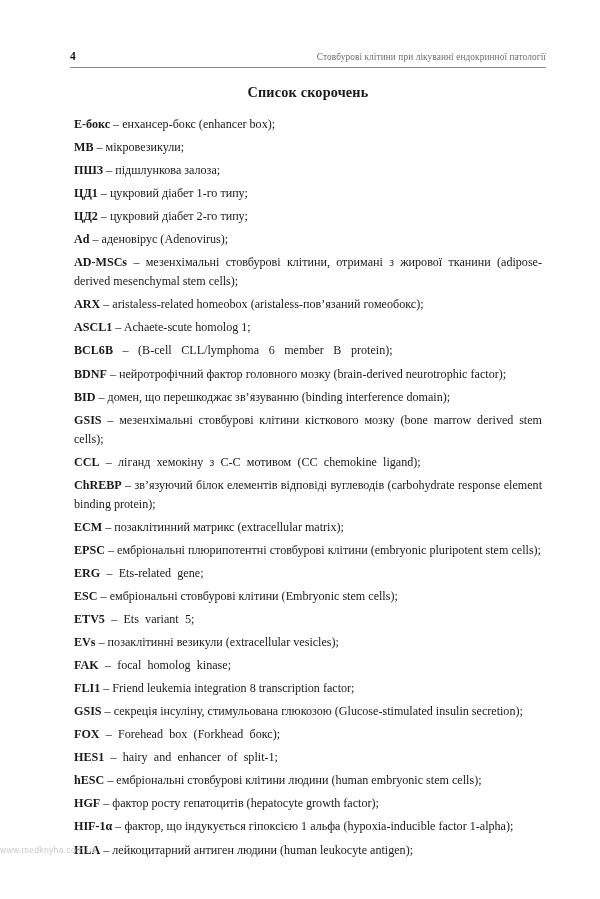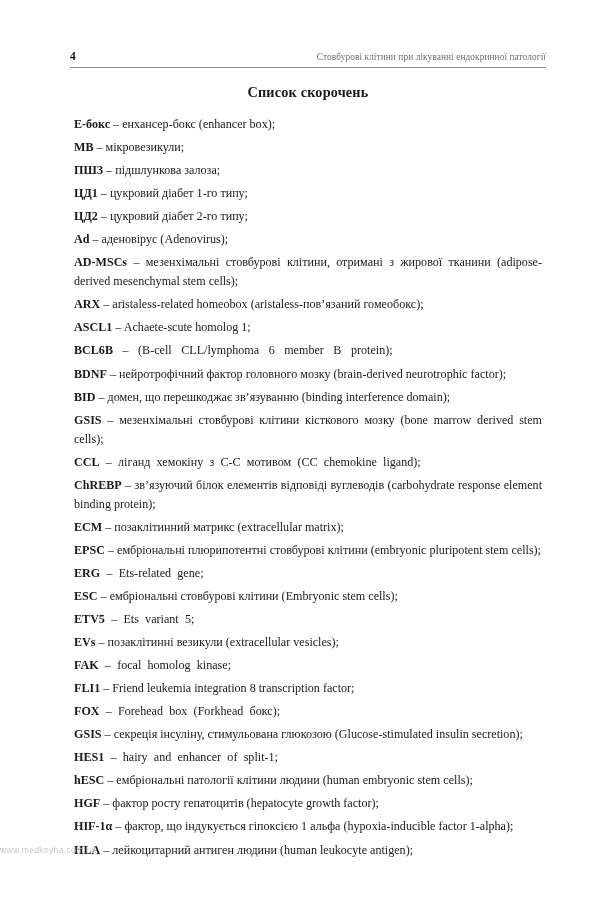--- a/index.html
+++ b/index.html
@@ -137,24 +137,24 @@
       <p class="entry spaced nojust"><span class="abbr">CCL</span><span> – ліганд хемокіну з C-C мотивом (CC chemokine ligand);</span></p>
       <p class="entry"><span class="abbr">ChREBP</span><span> – зв’язуючий білок елементів відповіді вуглеводів (carbohydrate response element binding protein);</span></p>
       <p class="entry"><span class="abbr">ECM</span><span> – позаклітинний матрикс (extracellular matrix);</span></p>
       <p class="entry"><span class="abbr">EPSC</span><span> – ембріональні плюрипотентні стовбурові клітини (embryonic pluripotent stem cells);</span></p>
       <p class="entry spaced nojust"><span class="abbr">ERG</span><span> – Ets-related gene;</span></p>
       <p class="entry"><span class="abbr">ESC</span><span> – ембріональні стовбурові клітини (Embryonic stem cells);</span></p>
       <p class="entry spaced nojust"><span class="abbr">ETV5</span><span> – Ets variant 5;</span></p>
       <p class="entry"><span class="abbr">EVs</span><span> – позаклітинні везикули (extracellular vesicles);</span></p>
       <p class="entry spaced nojust"><span class="abbr">FAK</span><span> – focal homolog kinase;</span></p>
       <p class="entry"><span class="abbr">FLI1</span><span> – Friend leukemia integration 8 transcription factor;</span></p>
+      <p class="entry"><span class="abbr">GSIS</span><span> – секреція інсуліну, стимульована глюкозою (Glucose-stimulated insulin secretion);</span></p>
       <p class="entry spaced nojust"><span class="abbr">FOX</span><span> – Forehead box (Forkhead бокс);</span></p>
-      <p class="entry"><span class="abbr">GSIS</span><span> – секреція інсуліну, стимульована глюкозою (Glucose-stimulated insulin secretion);</span></p>
       <p class="entry spaced nojust"><span class="abbr">HES1</span><span> – hairy and enhancer of split-1;</span></p>
-      <p class="entry"><span class="abbr">hESC</span><span> – ембріональні патології клітини людини (human embryonic stem cells);</span></p>
+      <p class="entry"><span class="abbr">hESC</span><span> – ембріональні стовбурові клітини людини (human embryonic stem cells);</span></p>
       <p class="entry"><span class="abbr">HGF</span><span> – фактор росту гепатоцитів (hepatocyte growth factor);</span></p>
       <p class="entry"><span class="abbr">HIF-1α</span><span> – фактор, що індукується гіпоксією 1 альфа (hypoxia-inducible factor 1-alpha);</span></p>
       <p class="entry"><span class="abbr">HLA</span><span> – лейкоцитарний антиген людини (human leukocyte antigen);</span></p>
     </div>
 
   <div class="watermark">www.medknyha.com.ua</div>
 
 </div>
 
 </body></html>

